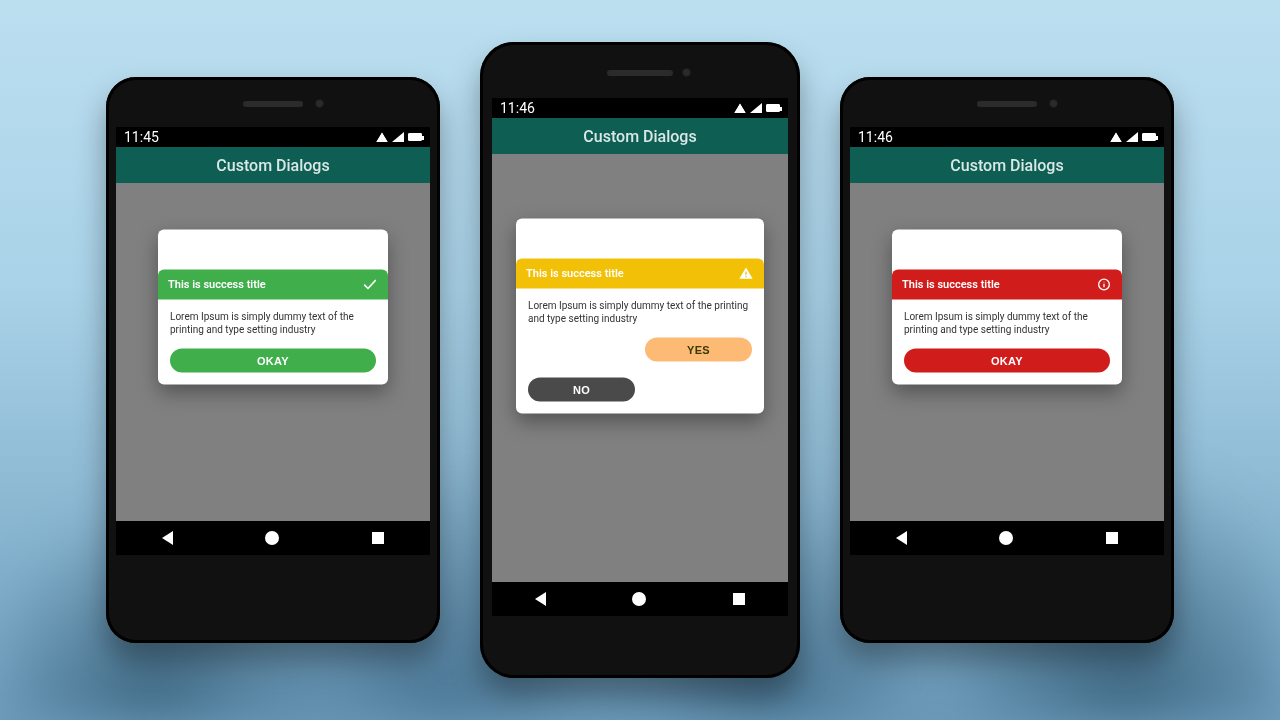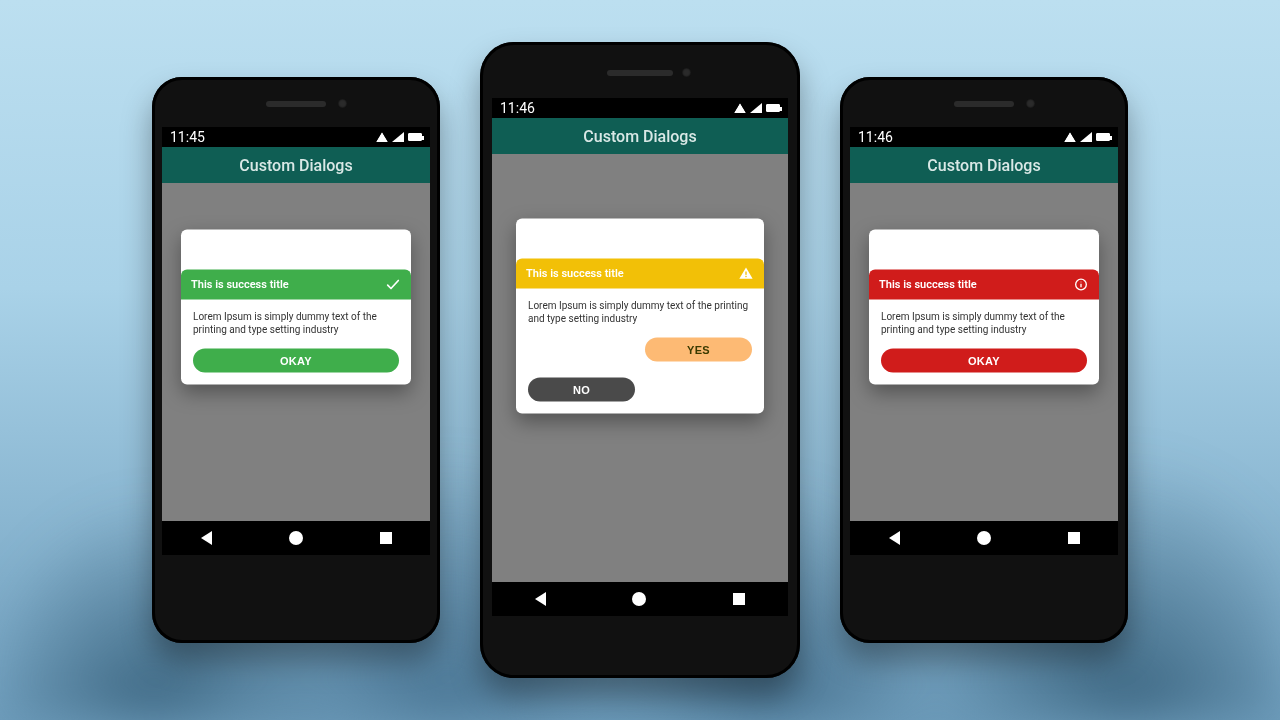--- a/index.html
+++ b/index.html
@@ -15,21 +15,21 @@
     background:
       radial-gradient(ellipse 260px 320px at 12% 100%, rgba(46,86,112,0.8) 0%, rgba(46,86,112,0) 70%),
       radial-gradient(ellipse 300px 380px at 35% 100%, rgba(58,100,130,0.75) 0%, rgba(58,100,130,0) 70%),
       radial-gradient(ellipse 260px 340px at 60% 100%, rgba(52,92,120,0.75) 0%, rgba(52,92,120,0) 70%),
       radial-gradient(ellipse 300px 380px at 88% 100%, rgba(46,86,112,0.8) 0%, rgba(46,86,112,0) 70%);
   }
   .stage { position: relative; width:1280px; height:720px; display:flex; align-items:center; justify-content:center; gap:40px; }
 
   .phone {
     position: relative;
-    width: 288px; height: 566px;
+    width: 334px; height: 566px;
     background: #111;
     border-radius: 30px;
     box-shadow: 0 18px 30px rgba(0,0,0,0.35), inset 0 0 0 3px #000;
     padding: 50px 10px 88px 10px;
   }
   .phone.large { width: 320px; height: 636px; padding: 56px 12px 62px 12px; border-radius: 34px; }
   .earpiece {
     position:absolute; top:24px; left:50%; transform:translateX(-50%);
     width:60px; height:6px; background:#2b2b2b; border-radius:6px;
   }

